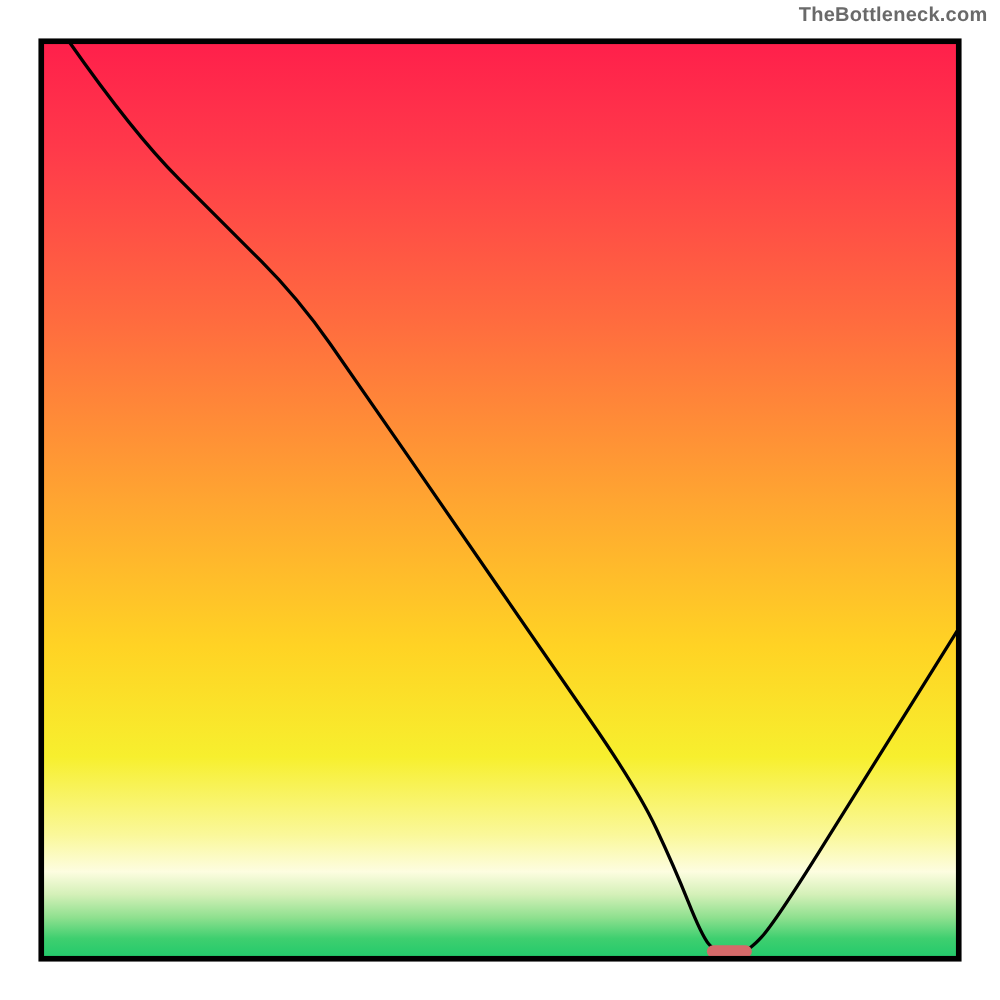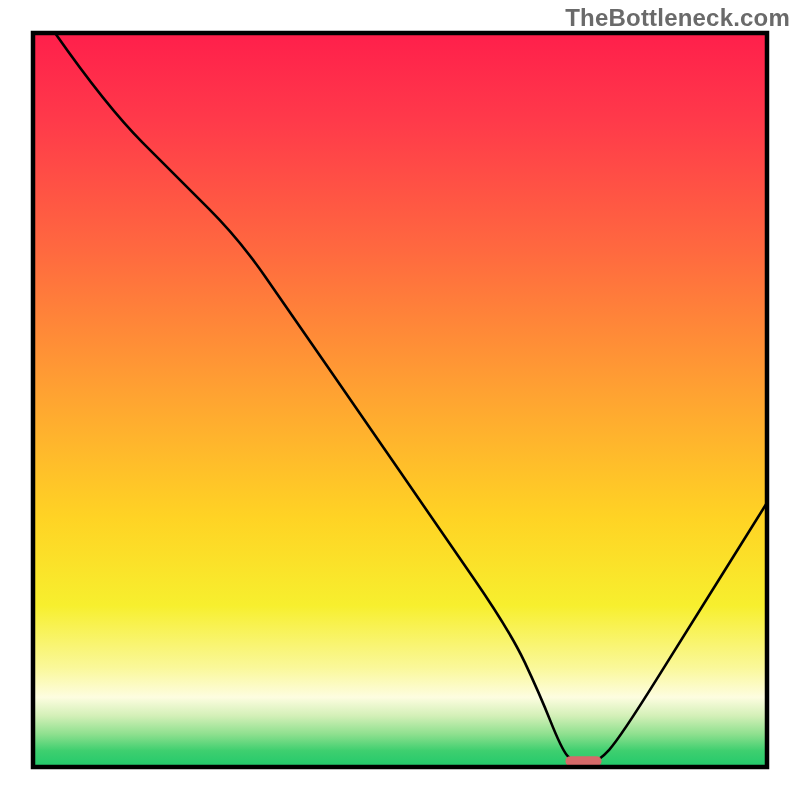--- a/index.html
+++ b/index.html
@@ -13,21 +13,21 @@
   .chart-container {
     position: relative;
     width: 800px;
     height: 800px;
   }
   .watermark {
     position: absolute;
     top: 4px;
     right: 10px;
     font-family: Arial, Helvetica, sans-serif;
-    font-size: 24px;
+    font-size: 16px;
     font-weight: 600;
     color: #6a6a6a;
     letter-spacing: 0.2px;
     z-index: 10;
   }
   svg.plot {
     position: absolute;
     top: 0;
     left: 0;
   }

